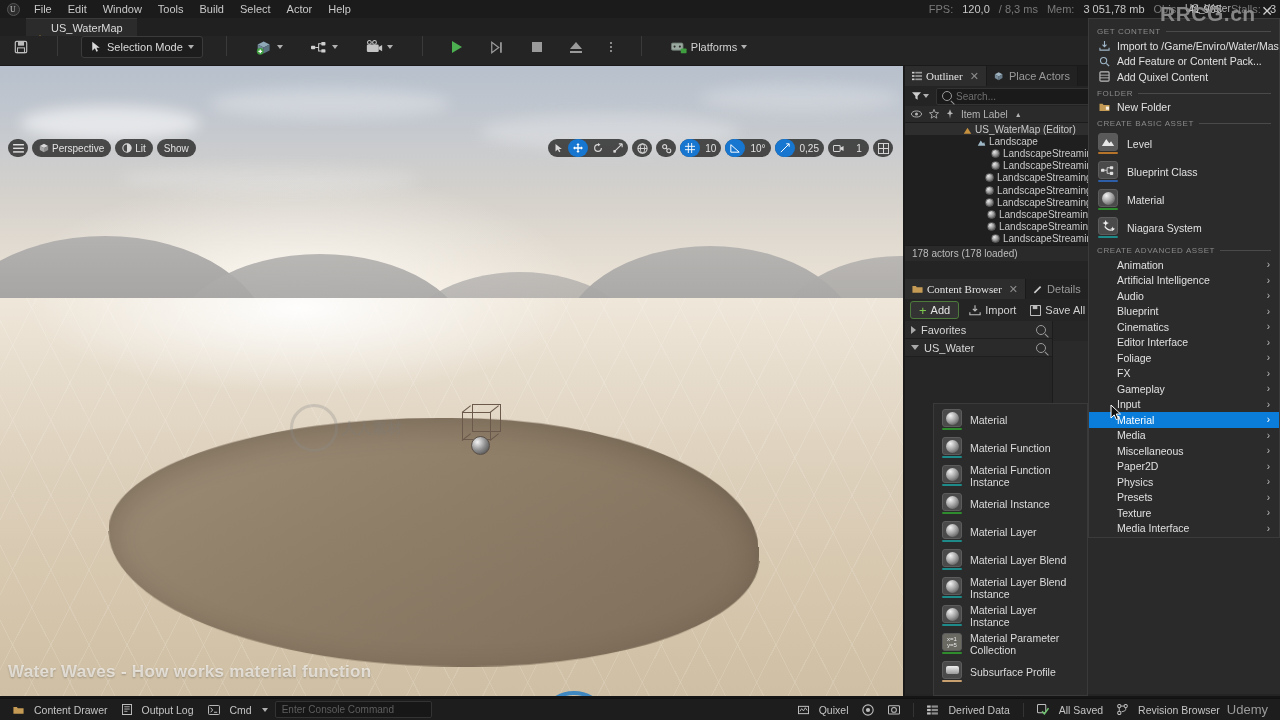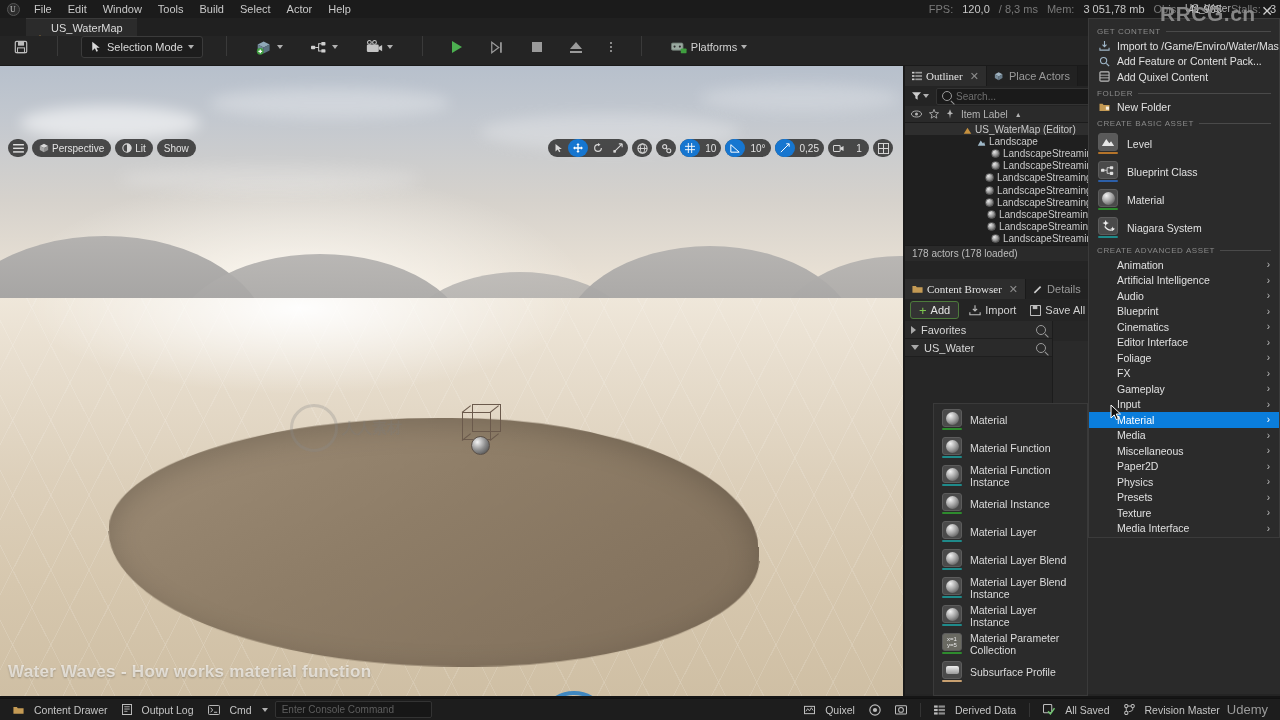--- a/index.html
+++ b/index.html
@@ -1114,18 +1114,18 @@
         </svg>
       <span>All Saved</span>
     </div>
     <div class="sb-btn">
       <svg width="11" height="11" viewBox="0 0 12 12">
           <circle cx="2.5" cy="2.3" r="1.8" fill="none" stroke="#bdbdbd" stroke-width="1.1"></circle>
           <circle cx="2.5" cy="9.7" r="1.8" fill="none" stroke="#bdbdbd" stroke-width="1.1"></circle>
           <circle cx="9.5" cy="2.3" r="1.8" fill="none" stroke="#bdbdbd" stroke-width="1.1"></circle>
           <path d="M2.5 4.1 V7.9 M4.3 2.3 H7.7 M9.5 4.1 V6 Q9.5 8 5 8.5" stroke="#bdbdbd" stroke-width="1" fill="none"></path>
         </svg>
-      <span>Revision Master</span>
+      <span>Revision Browser</span>
     </div>
     <div class="udemy">Udemy</div>
   </div>
 
 </div>
 
 </body></html>

